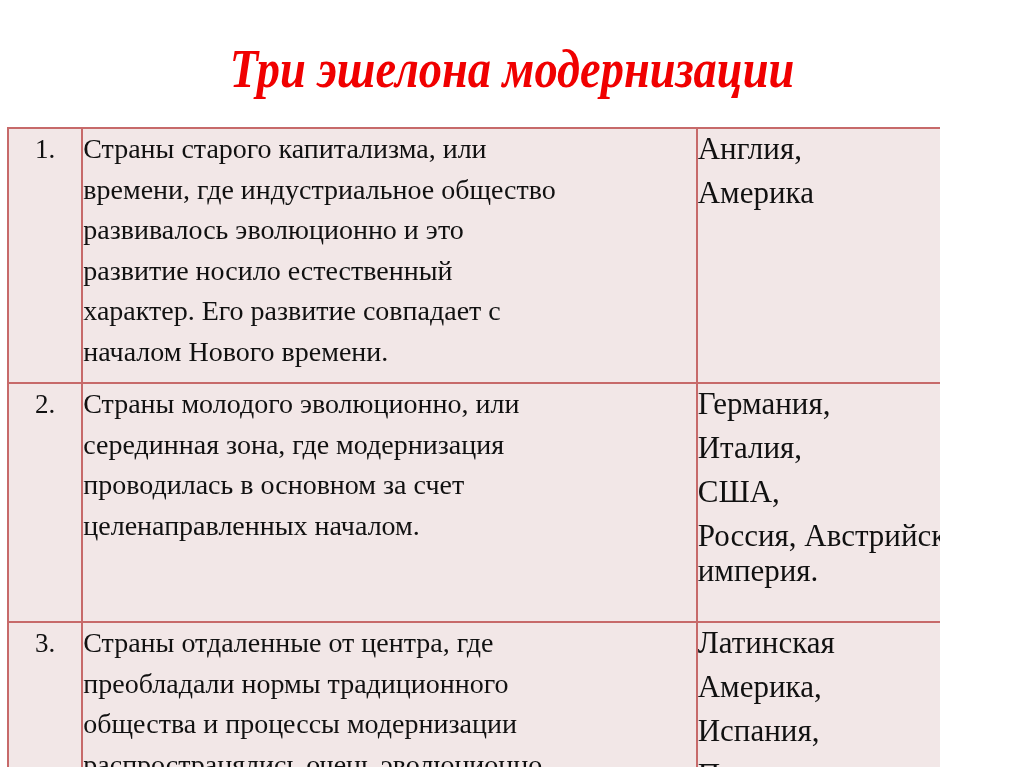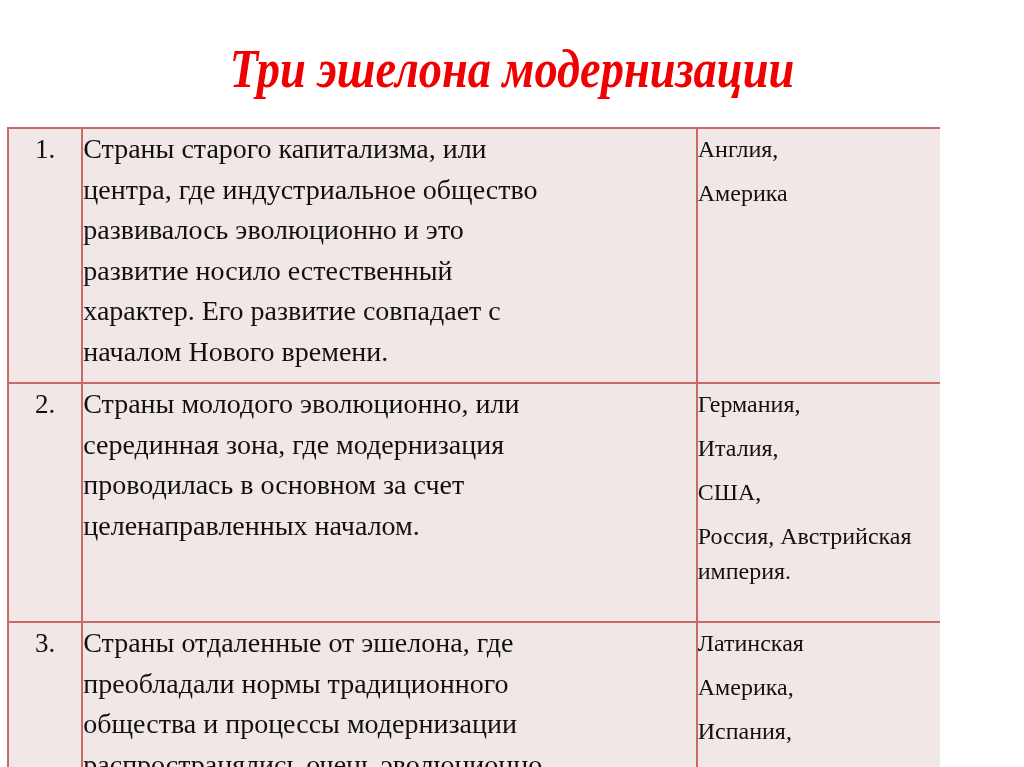--- a/index.html
+++ b/index.html
@@ -64,21 +64,21 @@
       padding-top: 9px;
       padding-right: 6px;
     }
     .desc {
       font-size: 28px;
       line-height: 40.5px;
       padding: 9px 8px 0 12px;
     }
     .desc-line { display: block; white-space: nowrap; }
     .countries {
-      font-size: 24px;
+      font-size: 31px;
       padding: 9px 4px 0 11px;
     }
     .country-line {
       display: block;
       white-space: nowrap;
       line-height: 48px;
       margin-top: -4px;
     }
     .row1 td { height: 253px; }
     .row2 td { height: 237px; }
@@ -94,21 +94,21 @@
     <colgroup>
       <col class="col-num">
       <col class="col-desc">
       <col class="col-countries">
     </colgroup>
     <tbody>
       <tr class="row1">
         <td class="num">1.</td>
         <td class="desc">
           <span class="desc-line">Страны старого капитализма, или</span>
-          <span class="desc-line">центра, где индустриальное общество</span>
+          <span class="desc-line">времени, где индустриальное общество</span>
           <span class="desc-line">развивалось эволюционно и это</span>
           <span class="desc-line">развитие носило естественный</span>
           <span class="desc-line">характер. Его развитие совпадает с</span>
           <span class="desc-line">началом Нового времени.</span>
         </td>
         <td class="countries">
           <span class="country-line">Англия,</span>
           <span class="country-line">Америка</span>
         </td>
       </tr>
@@ -124,21 +124,21 @@
           <span class="country-line">Германия,</span>
           <span class="country-line">Италия,</span>
           <span class="country-line">США,</span>
           <span class="country-line">Россия, Австрийская</span>
           <span class="country-line" style="line-height:38px;margin-top:-8px;">империя.</span>
         </td>
       </tr>
       <tr class="row3">
         <td class="num">3.</td>
         <td class="desc">
-          <span class="desc-line">Страны отдаленные от эшелона, где</span>
+          <span class="desc-line">Страны отдаленные от центра, где</span>
           <span class="desc-line">преобладали нормы традиционного</span>
           <span class="desc-line">общества и процессы модернизации</span>
           <span class="desc-line">распространялись очень эволюционно.</span>
         </td>
         <td class="countries">
           <span class="country-line">Латинская</span>
           <span class="country-line">Америка,</span>
           <span class="country-line">Испания,</span>
           <span class="country-line">П</span>
         </td>

